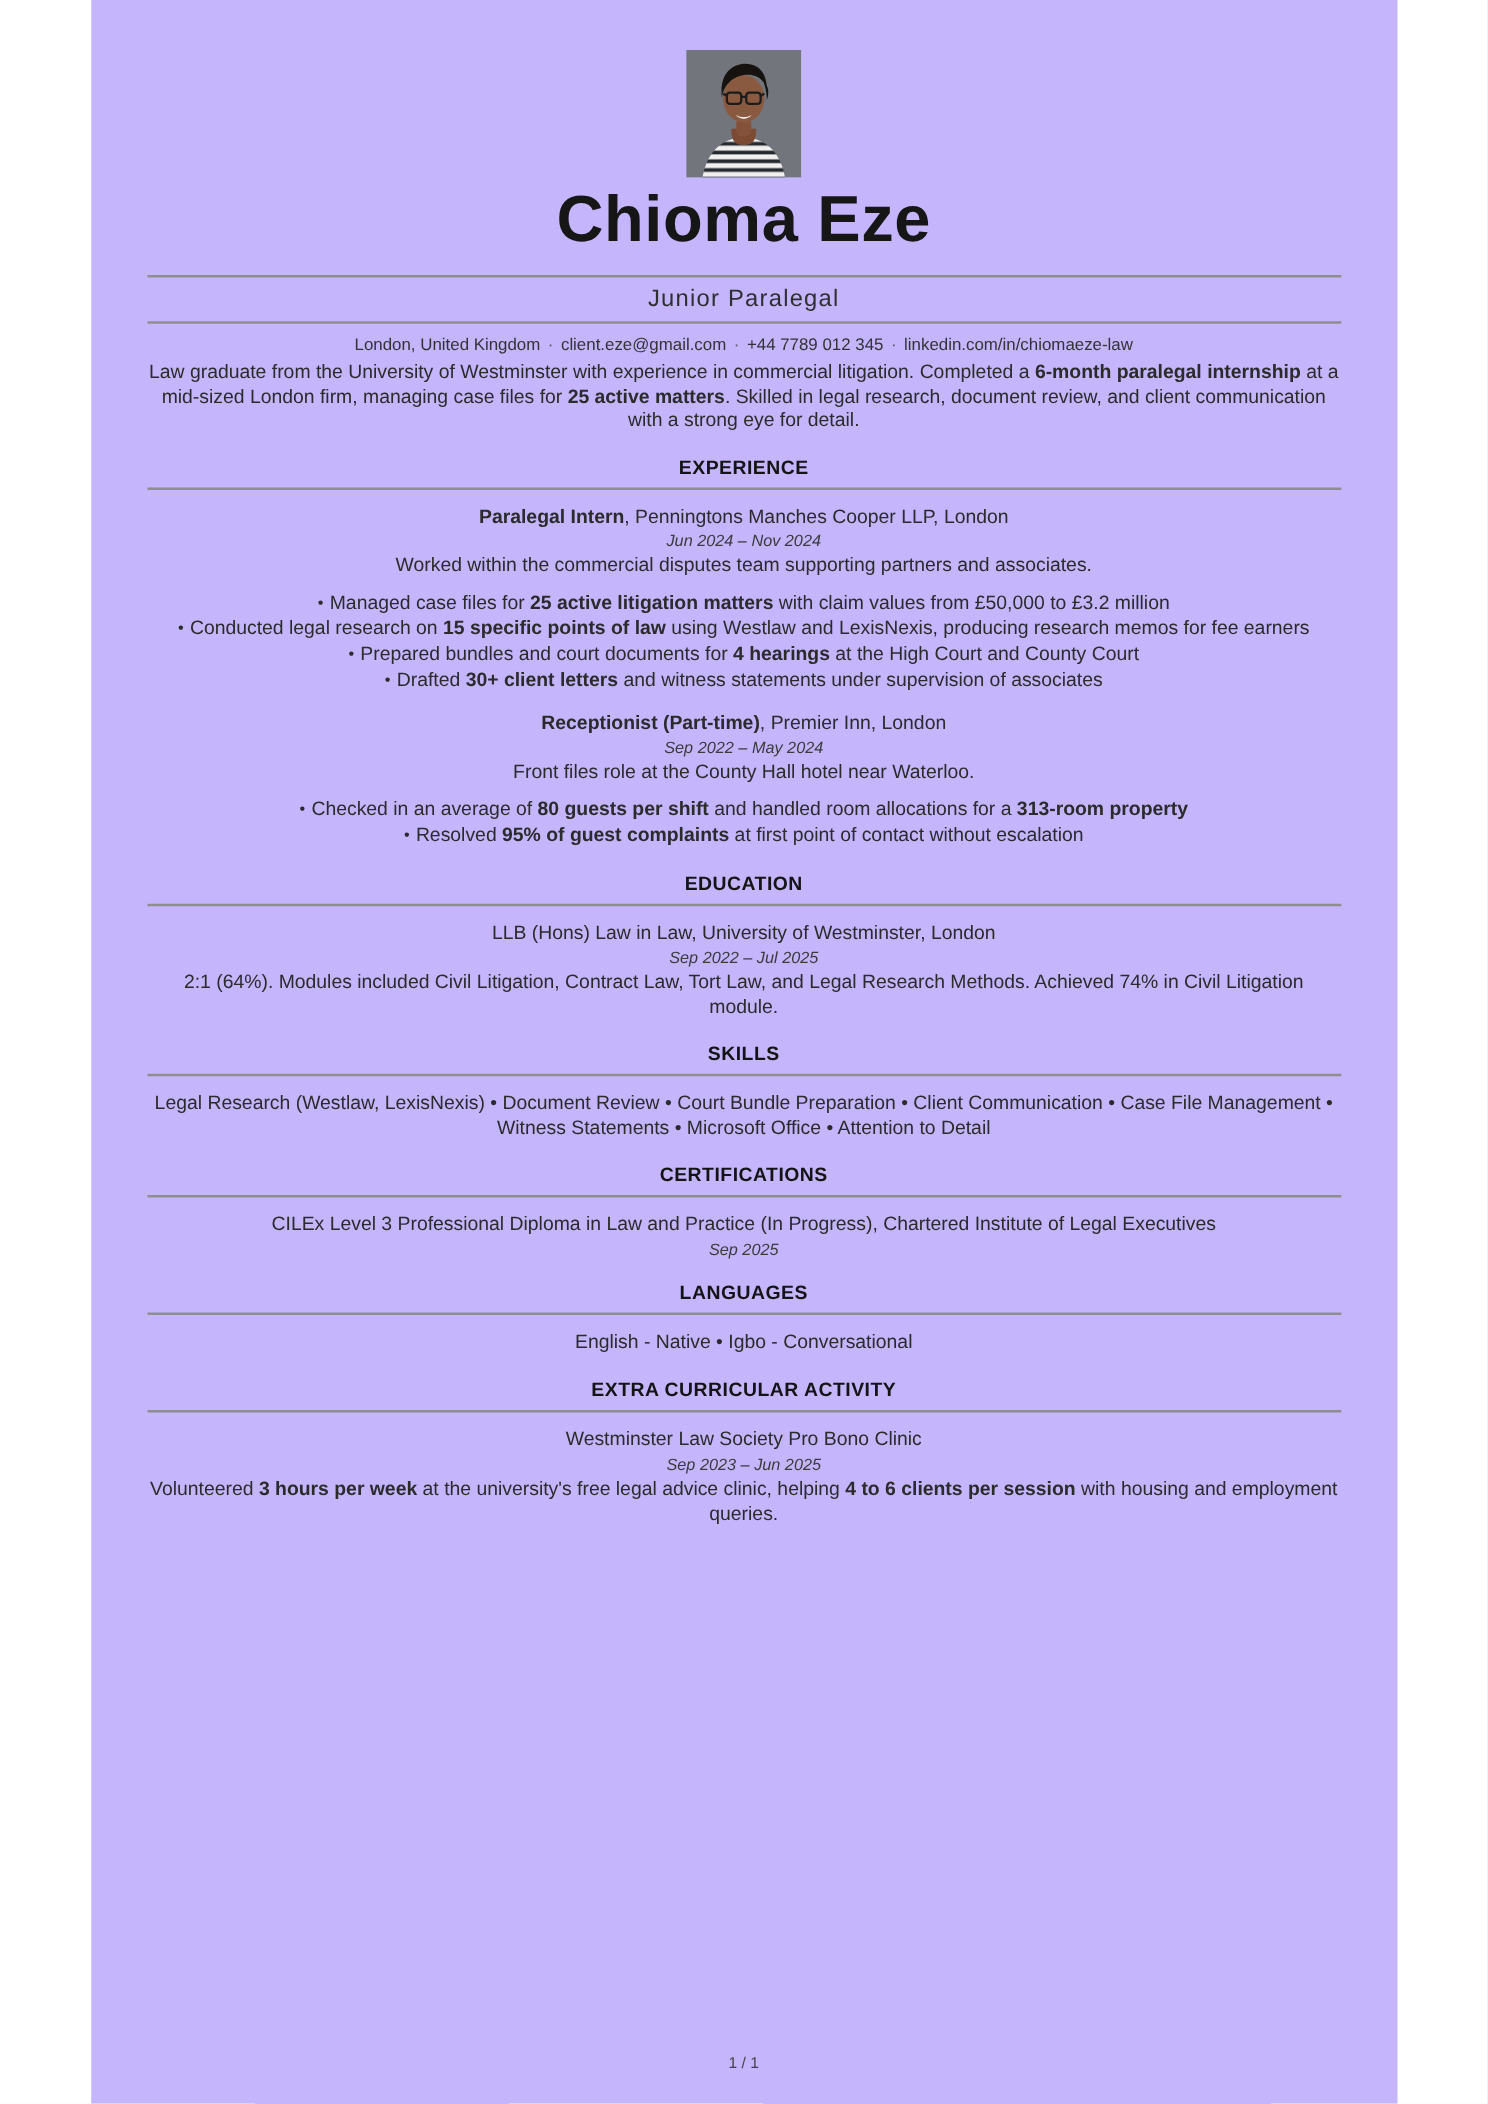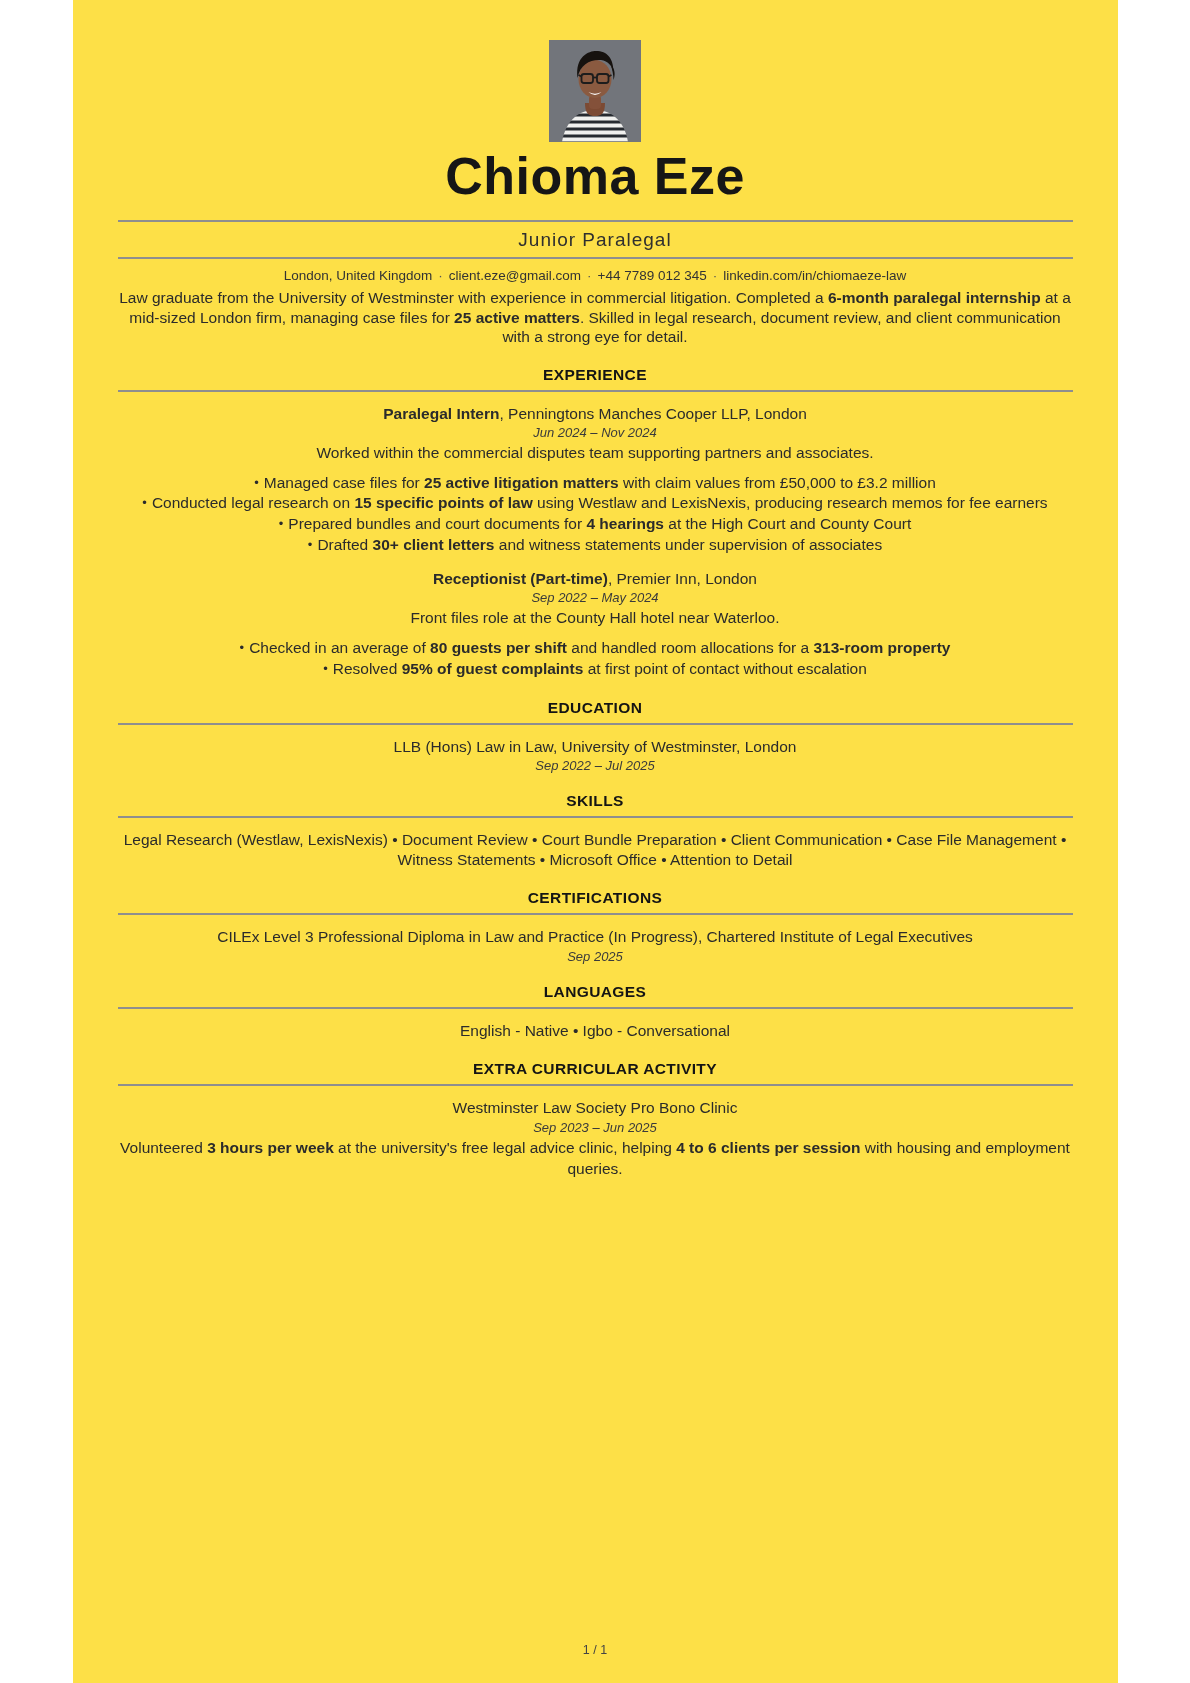--- a/index.html
+++ b/index.html
@@ -4,21 +4,21 @@
 <style>
   * { margin: 0; padding: 0; box-sizing: border-box; }
   html, body { background: #ffffff; }
   body { font-family: "Liberation Sans", sans-serif; }
 
   .page {
     position: relative;
     width: 1045px;
     height: 1683px;
     margin: 0 auto;
-    background: #fde047;
+    background: #c4b5fd;
     color: #2e2e2e;
     overflow: hidden;
   }
   .content {
     padding: 0 45px;
     text-align: center;
   }
 
   .photo-wrap { padding-top: 40px; display: flex; justify-content: center; }
   .photo { width: 92px; height: 102px; display: block; }
@@ -167,20 +167,21 @@
         <li><span class="marker">•</span><span><span>Checked in an average of </span><span class="b">80 guests per shift</span><span> and handled room allocations for a </span><span class="b">313-room property</span></span></li>
         <li><span class="marker">•</span><span><span>Resolved </span><span class="b">95% of guest complaints</span><span> at first point of contact without escalation</span></span></li>
       </ul>
     </div>
 
     <div class="section-heading">EDUCATION</div>
     <div class="hr"></div>
     <div>
       <div class="entry-title">LLB (Hons) Law in Law, University of Westminster, London</div>
       <div class="entry-dates">Sep 2022 – Jul 2025</div>
+      <div class="entry-desc">2:1 (64%). Modules included Civil Litigation, Contract Law, Tort Law, and Legal Research Methods. Achieved 74% in Civil Litigation module.</div>
     </div>
 
     <div class="section-heading">SKILLS</div>
     <div class="hr"></div>
     <div class="plain-line">Legal Research (Westlaw, LexisNexis) • Document Review • Court Bundle Preparation • Client Communication • Case File Management • Witness Statements • Microsoft Office • Attention to Detail</div>
 
     <div class="section-heading">CERTIFICATIONS</div>
     <div class="hr"></div>
     <div>
       <div class="plain-line">CILEx Level 3 Professional Diploma in Law and Practice (In Progress), Chartered Institute of Legal Executives</div>

